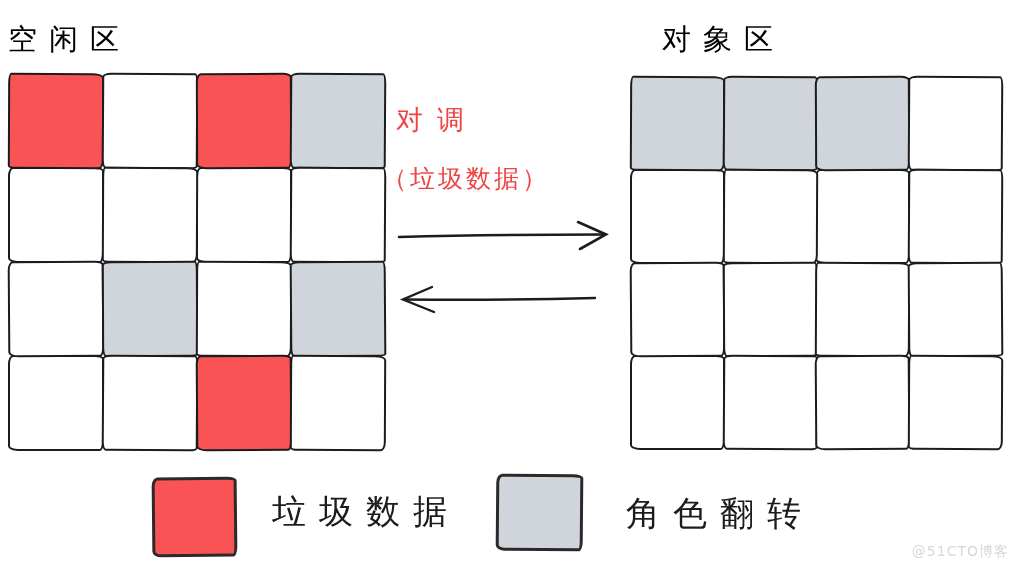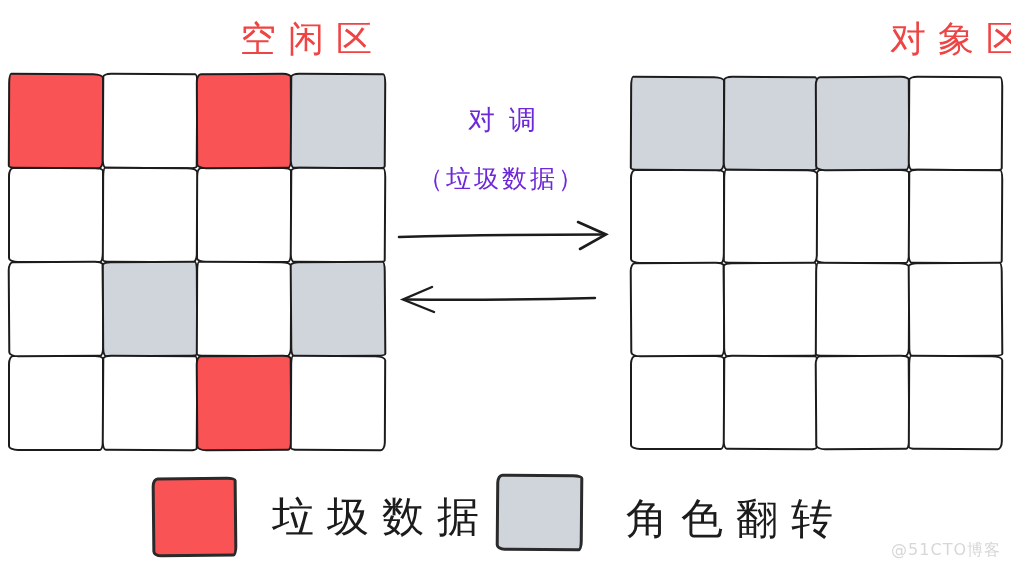--- a/index.html
+++ b/index.html
@@ -14,25 +14,25 @@
     height: 565px;
     background: #ffffff;
     overflow: hidden;
   }
 
   
   .region-title {
     position: absolute;
     top: 18px;
     height: 42px;
-    font-size: 36px;
+    font-size: 29px;
     letter-spacing: 12px;
-    text-align: right;
+    text-align: left;
     line-height: 42px;
-    color: #ef4444;
+    color: #000000;
     white-space: nowrap;
   }
   .region-title.left  { left: 8px;   width: 376px; }
   .region-title.right { left: 662px; width: 372px; }
 
   
   .grid {
     position: absolute;
     display: grid;
     grid-template-columns: repeat(4, 1fr);
@@ -51,56 +51,55 @@
   .cell:nth-child(2n)   { transform: rotate(0.35deg); border-radius: 9px 3px 8px 4px / 4px 10px 3px 9px; }
   .cell:nth-child(3n)   { transform: rotate(-0.4deg); }
   .cell:nth-child(5n+1) { transform: rotate(0.25deg); border-radius: 3px 11px 5px 8px / 10px 5px 9px 3px; }
   .cell:nth-child(7n+3) { transform: rotate(-0.25deg); }
 
   
   .swap-label {
     position: absolute;
     left: 382px;
     width: 240px;
-    text-align: center;
-    color: #6d28d9;
+    color: #ef4444;
     white-space: nowrap;
   }
   .swap-label.line1 { top: 102px; font-size: 27px; letter-spacing: 14px; text-indent: 14px; }
   .swap-label.line2 { top: 162px; font-size: 25px; letter-spacing: 3px; }
 
   .arrow { position: absolute; }
   .arrow.right-dir { left: 396px; top: 219px; }
   .arrow.left-dir  { left: 398px; top: 283px; }
 
   
   .swatch {
     position: absolute;
     border: 3px solid #2a2a2a;
     border-radius: 6px 10px 4px 9px / 9px 4px 10px 6px;
   }
   .swatch.garbage { left: 152px; top: 477px; width: 85px; height: 80px; transform: rotate(-0.6deg); }
   .swatch.active  { left: 496px; top: 474px; width: 87px; height: 77px; transform: rotate(0.5deg); }
 
   .legend-label {
     position: absolute;
-    font-size: 42px;
+    font-size: 34px;
     letter-spacing: 13px;
     color: #1c1c1c;
     white-space: nowrap;
   }
   .legend-label.garbage { left: 272px; top: 489px; }
   .legend-label.active  { left: 626px; top: 491px; }
 
   
   .watermark {
     position: absolute;
-    right: 10px;
+    right: 2px;
     bottom: 4px;
-    font-size: 16px;
+    font-size: 14px;
     color: #d7d7d7;
     letter-spacing: 1px;
   }
 </style>
 </head>
 <body>
 
 <div class="canvas">
 
   <div class="region-title left">空闲区</div>

